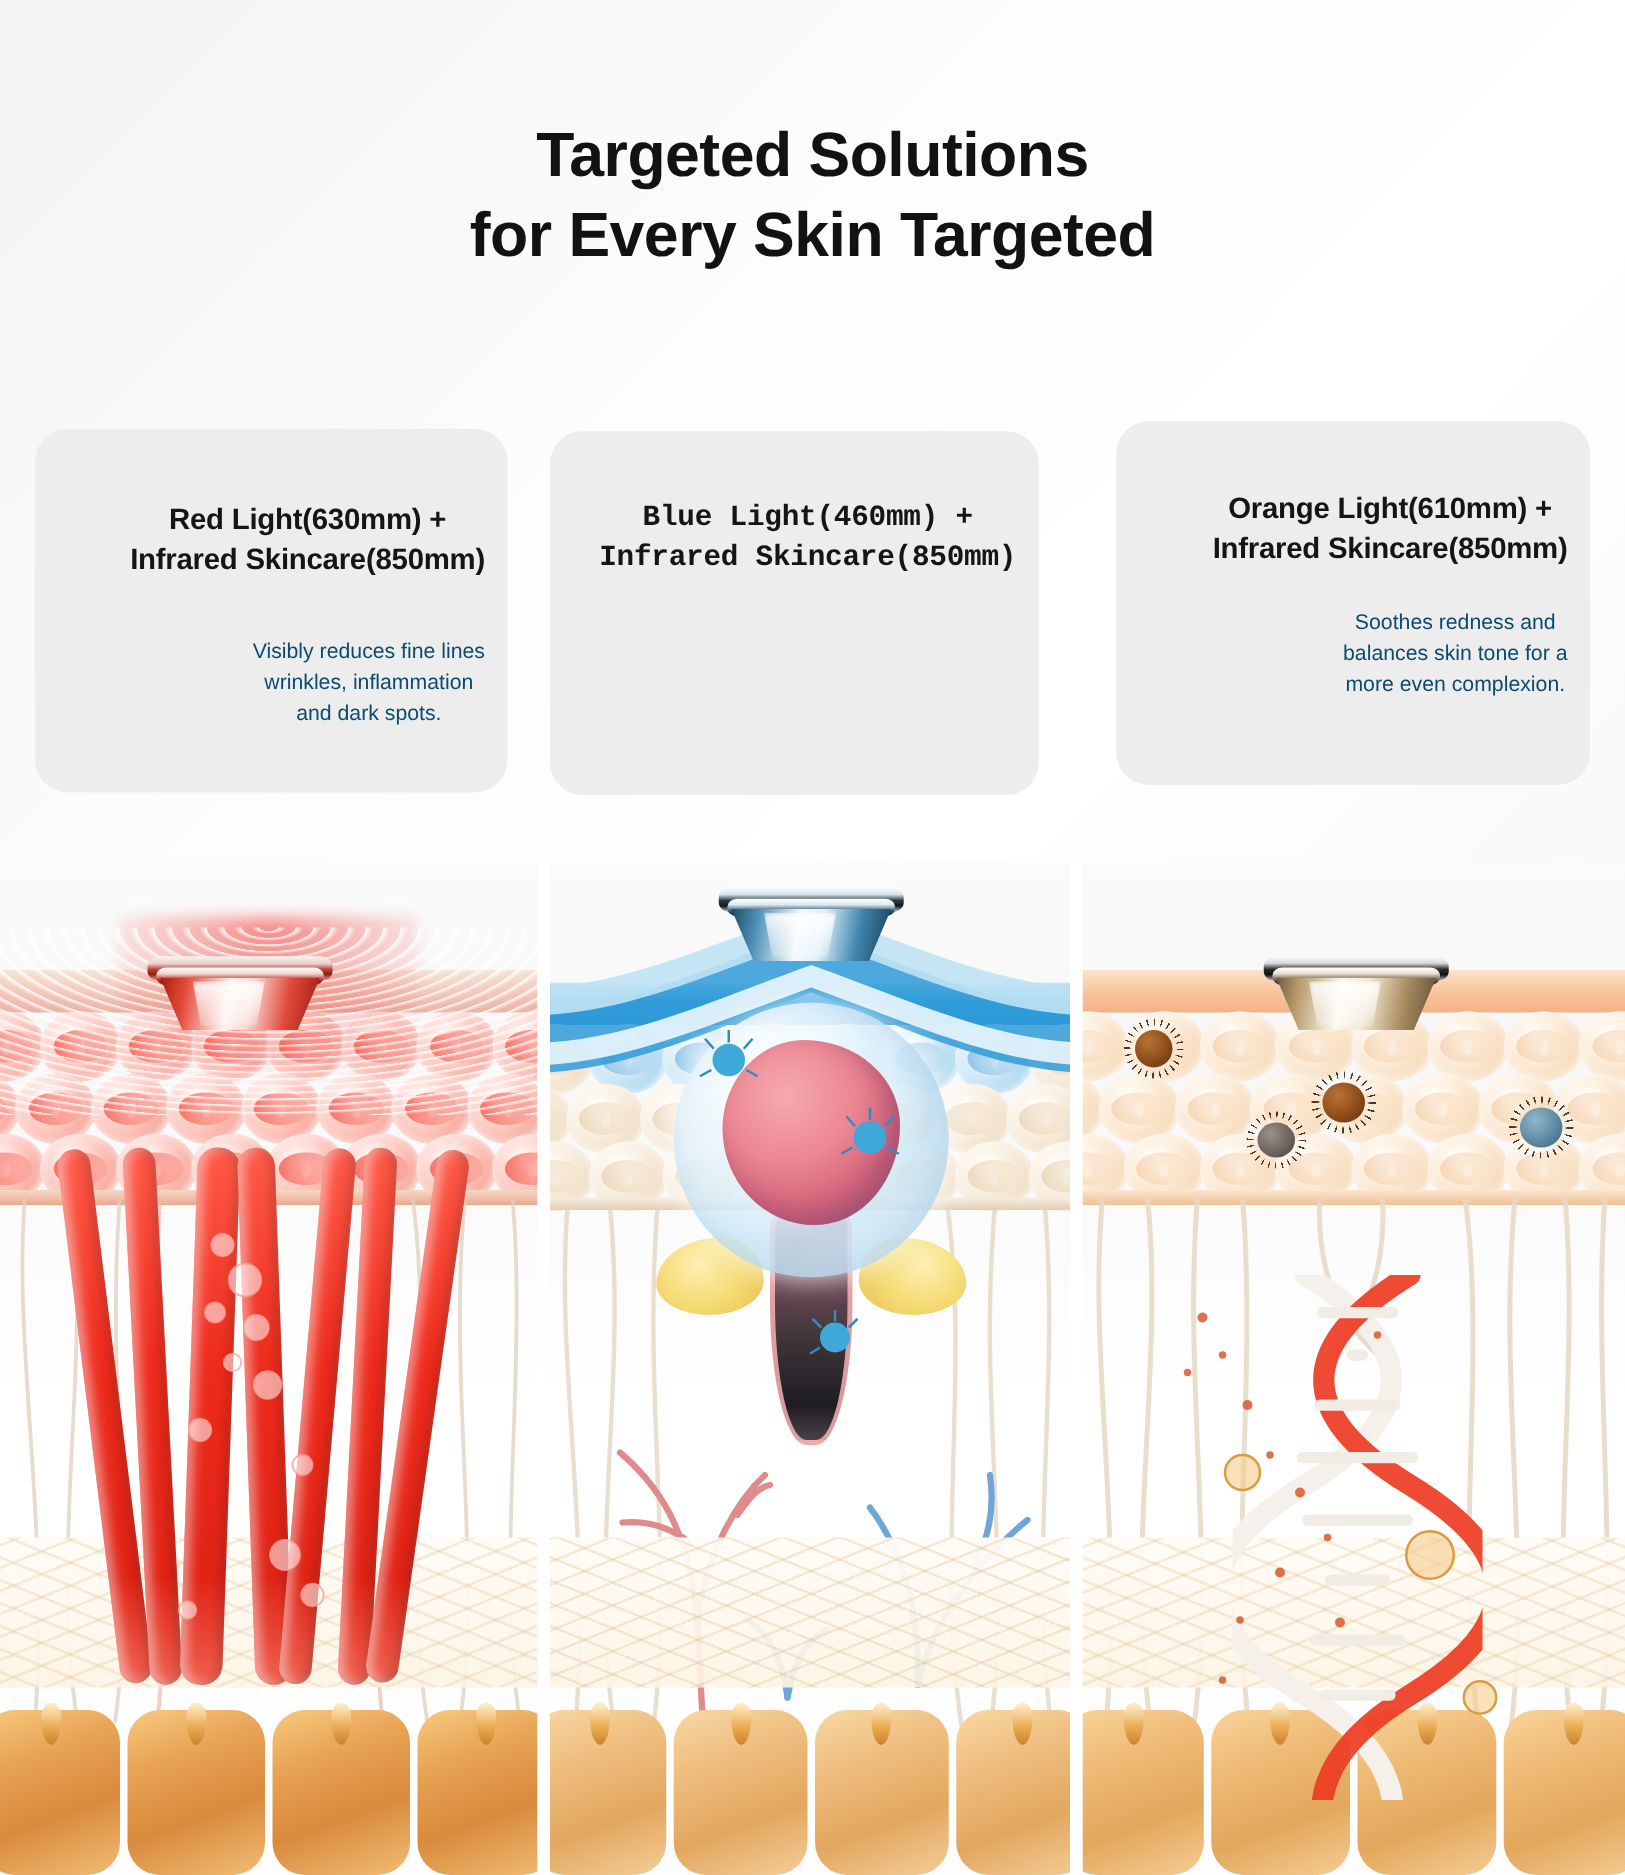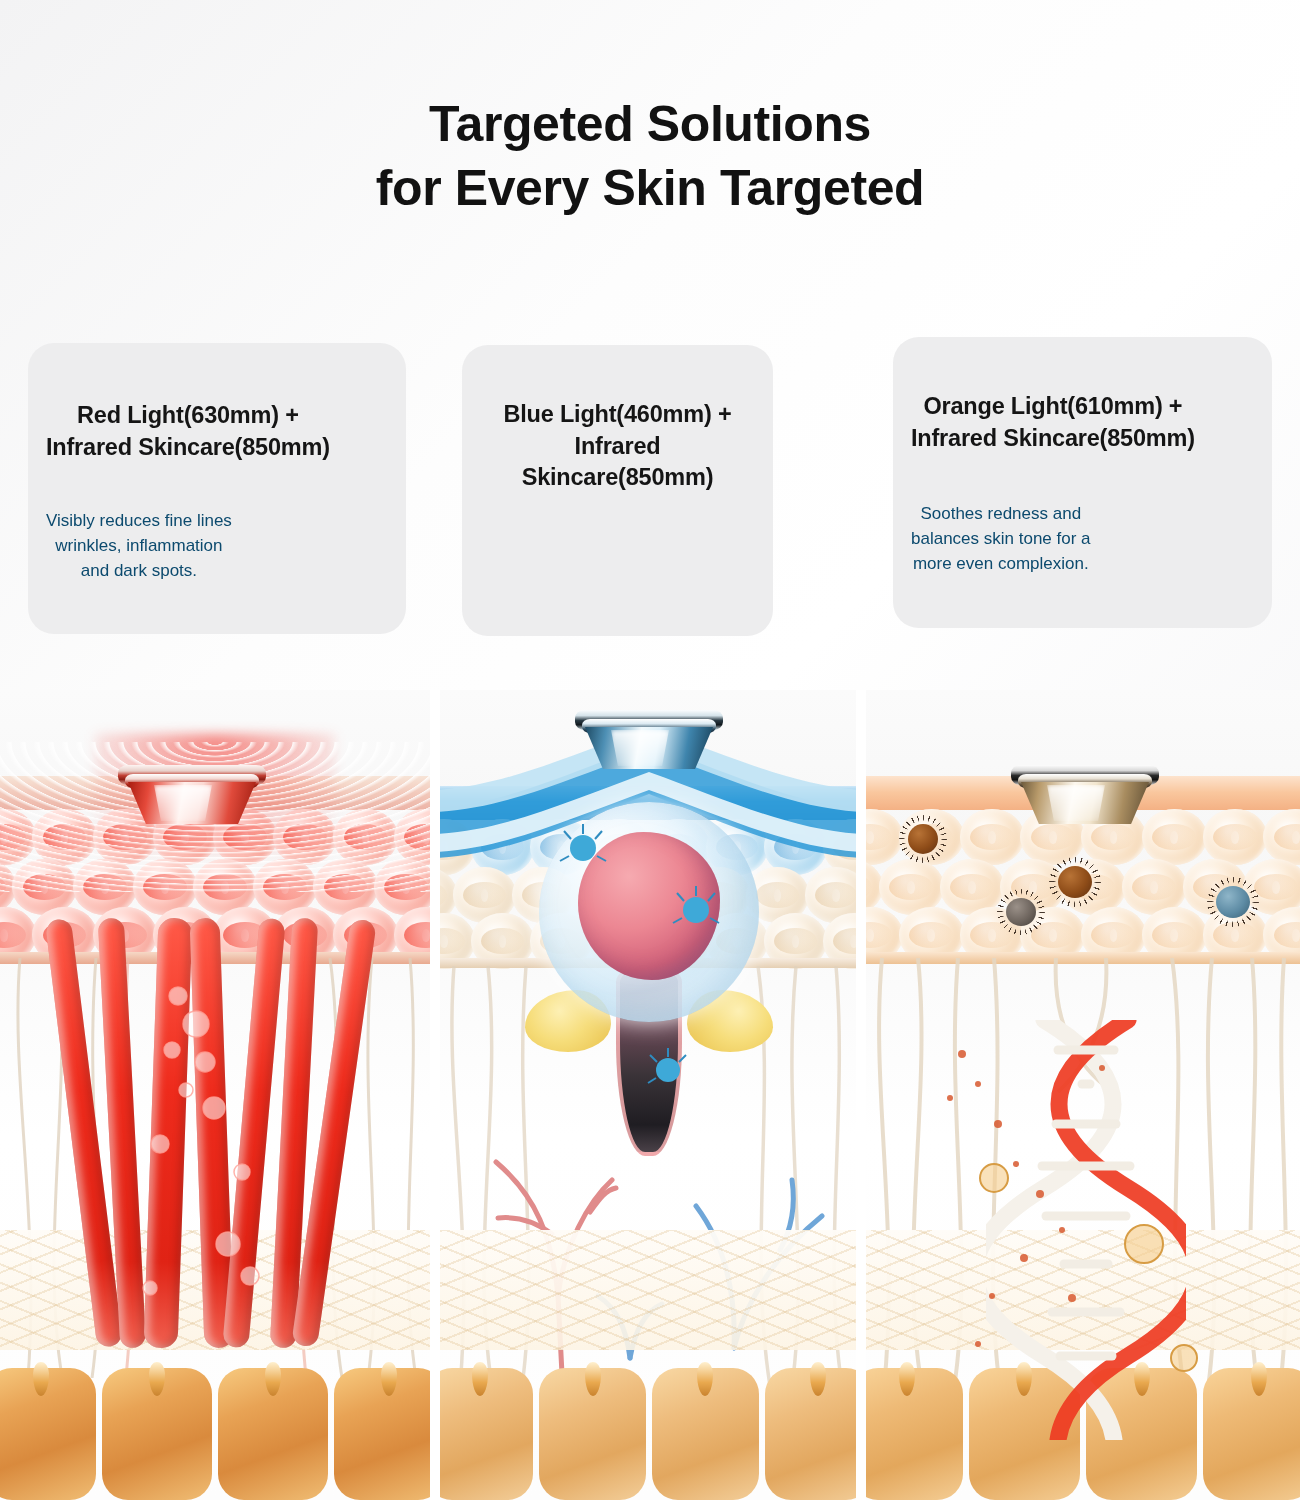--- a/index.html
+++ b/index.html
@@ -51,24 +51,24 @@
     height: 305px;
     z-index: 20;
   }
   .card {
     position: absolute;
     background: #ededee;
     border-radius: 26px;
     padding: 0 18px;
     display: flex;
     flex-direction: column;
-    align-items: flex-start;
+    align-items: flex-end;
   }
   .card-1 { left: 28px;  top: 6px;  width: 378px; height: 291px; }
-  .card-2 { left: 462px; top: 8px;  width: 311px; height: 291px; }
+  .card-2 { left: 440px; top: 8px;  width: 391px; height: 291px; font-family: Liberation Mono, monospace; }
   .card-3 { left: 893px; top: 0px;  width: 379px; height: 291px; }
 
   .card-title {
     font-size: 23.5px;
     font-weight: 700;
     line-height: 1.35;
     color: #151515;
     text-align: center;
     letter-spacing: -0.2px;
   }
@@ -78,21 +78,21 @@
 
   .card-body {
     font-size: 17px;
     font-weight: 400;
     line-height: 1.45;
     color: #0c4a6e;
     text-align: center;
   }
   .card-1 .card-body { margin-top: 46px; }
   .card-2 .card-body { margin-top: 38px; }
-  .card-3 .card-body { margin-top: 48px; }
+  .card-3 .card-body { margin-top: 32px; }
 
   
   .panels {
     position: absolute;
     left: 0;
     top: 690px;
     width: 1300px;
     height: 810px;
     z-index: 5;
   }

